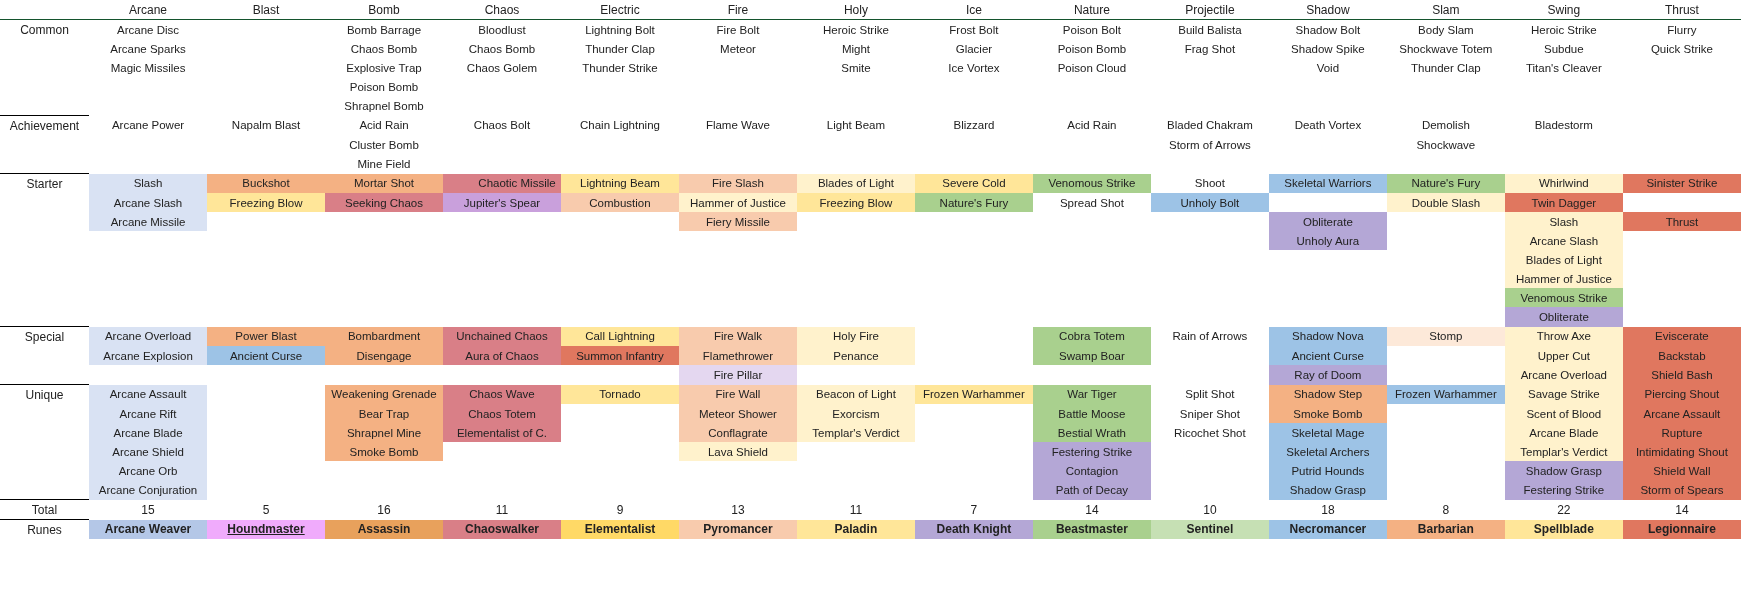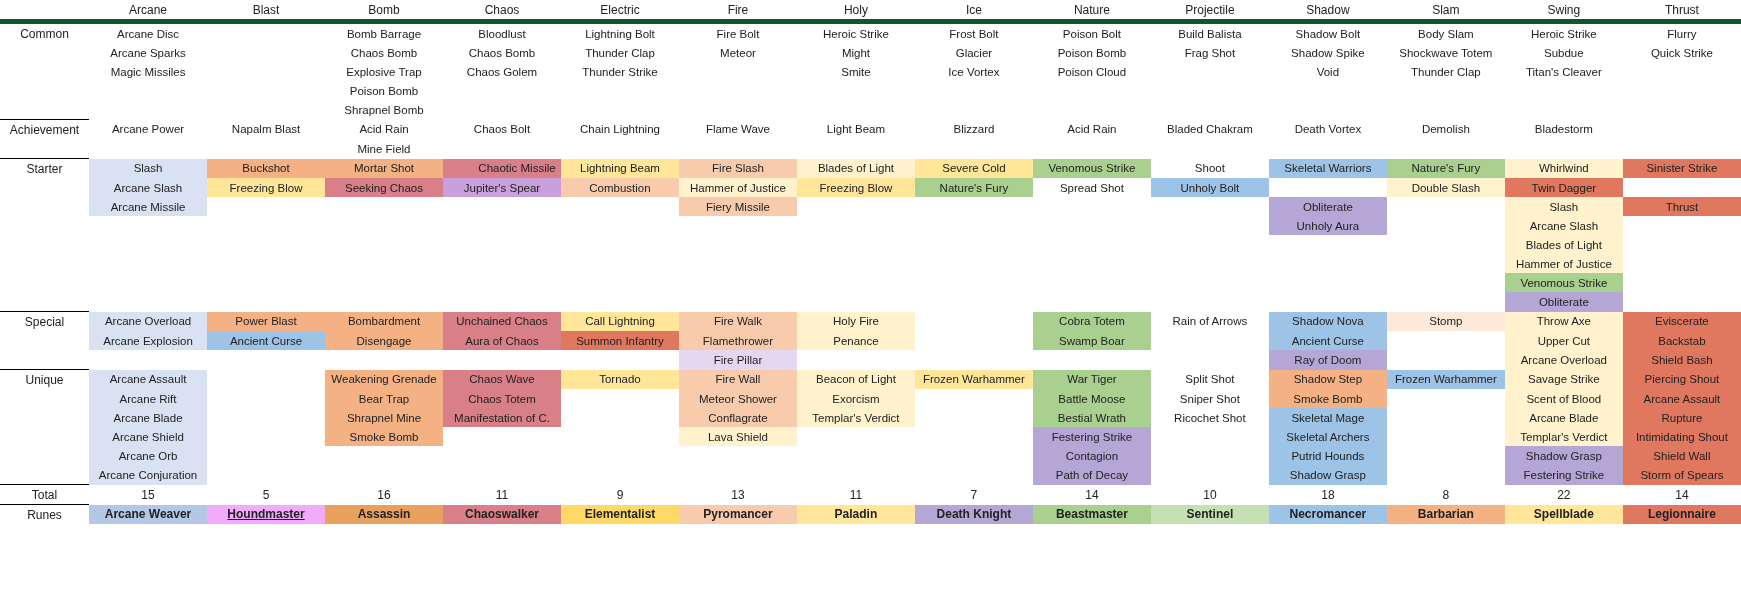--- a/index.html
+++ b/index.html
@@ -9,21 +9,21 @@
   td,th{
     height:19px;
     padding:0 2px;
     text-align:center;
     vertical-align:middle;
     font-size:11.5px;
     font-weight:normal;
     overflow:hidden;
     white-space:nowrap;
   }
-  .colhdr{ font-size:12px; color:#222; border-bottom:5px solid #14532d; }
+  .colhdr{ font-size:12px; color:#222; border-bottom:1px solid #14532d; }
   .rowlabel{ font-size:12px; color:#222; text-align:center; }
   .sep-top{ border-top:1px solid #000; }
   .cell{ border:none; }
   
   col.c0{width:80px;}
   col.cN{width:106px;}
   .totals td{ font-size:12px; }
   .runes td{ font-size:12px; font-weight:bold; }
 </style>
 </head>
@@ -167,20 +167,37 @@
           <td class="cell sep-top">Bladed Chakram</td>
           <td class="cell sep-top">Death Vortex</td>
           <td class="cell sep-top">Demolish</td>
           <td class="cell sep-top">Bladestorm</td>
           <td class="cell sep-top"></td>
         </tr>
         <tr>
           <td class="rowlabel"></td>
           <td class="cell"></td>
           <td class="cell"></td>
+          <td class="cell">Cluster Bomb</td>
+          <td class="cell"></td>
+          <td class="cell"></td>
+          <td class="cell"></td>
+          <td class="cell"></td>
+          <td class="cell"></td>
+          <td class="cell"></td>
+          <td class="cell">Storm of Arrows</td>
+          <td class="cell"></td>
+          <td class="cell">Shockwave</td>
+          <td class="cell"></td>
+          <td class="cell"></td>
+        </tr>
+        <tr>
+          <td class="rowlabel"></td>
+          <td class="cell"></td>
+          <td class="cell"></td>
           <td class="cell">Mine Field</td>
           <td class="cell"></td>
           <td class="cell"></td>
           <td class="cell"></td>
           <td class="cell"></td>
           <td class="cell"></td>
           <td class="cell"></td>
           <td class="cell"></td>
           <td class="cell"></td>
           <td class="cell"></td>
@@ -406,21 +423,21 @@
           <td class="cell" style="background: rgb(244, 177, 131);">Smoke Bomb</td>
           <td class="cell"></td>
           <td class="cell" style="background: rgb(255, 242, 204);">Scent of Blood</td>
           <td class="cell" style="background: rgb(224, 119, 95);">Arcane Assault</td>
         </tr>
         <tr>
           <td class="rowlabel"></td>
           <td class="cell" style="background: rgb(217, 226, 243);">Arcane Blade</td>
           <td class="cell"></td>
           <td class="cell" style="background: rgb(244, 177, 131);">Shrapnel Mine</td>
-          <td class="cell" style="background: rgb(217, 127, 135);">Manifestation of C.</td>
+          <td class="cell" style="background: rgb(217, 127, 135);">Elementalist of C.</td>
           <td class="cell"></td>
           <td class="cell" style="background: rgb(248, 203, 173);">Conflagrate</td>
           <td class="cell" style="background: rgb(255, 242, 204);">Templar's Verdict</td>
           <td class="cell"></td>
           <td class="cell" style="background: rgb(169, 208, 142);">Bestial Wrath</td>
           <td class="cell">Ricochet Shot</td>
           <td class="cell" style="background: rgb(157, 195, 230);">Skeletal Mage</td>
           <td class="cell"></td>
           <td class="cell" style="background: rgb(255, 242, 204);">Arcane Blade</td>
           <td class="cell" style="background: rgb(224, 119, 95);">Rupture</td>

